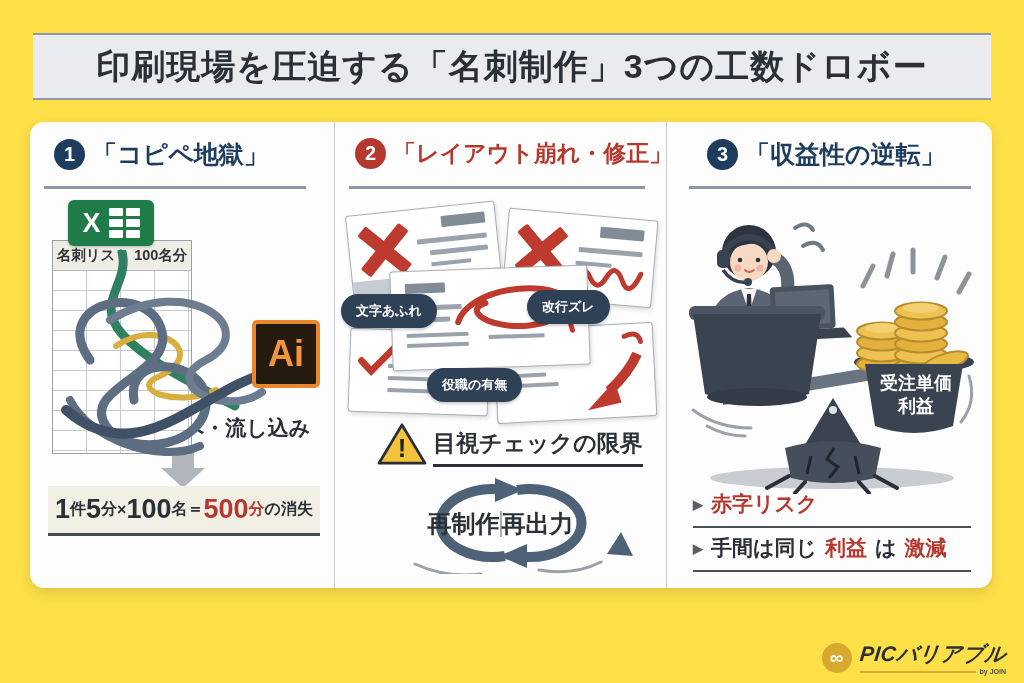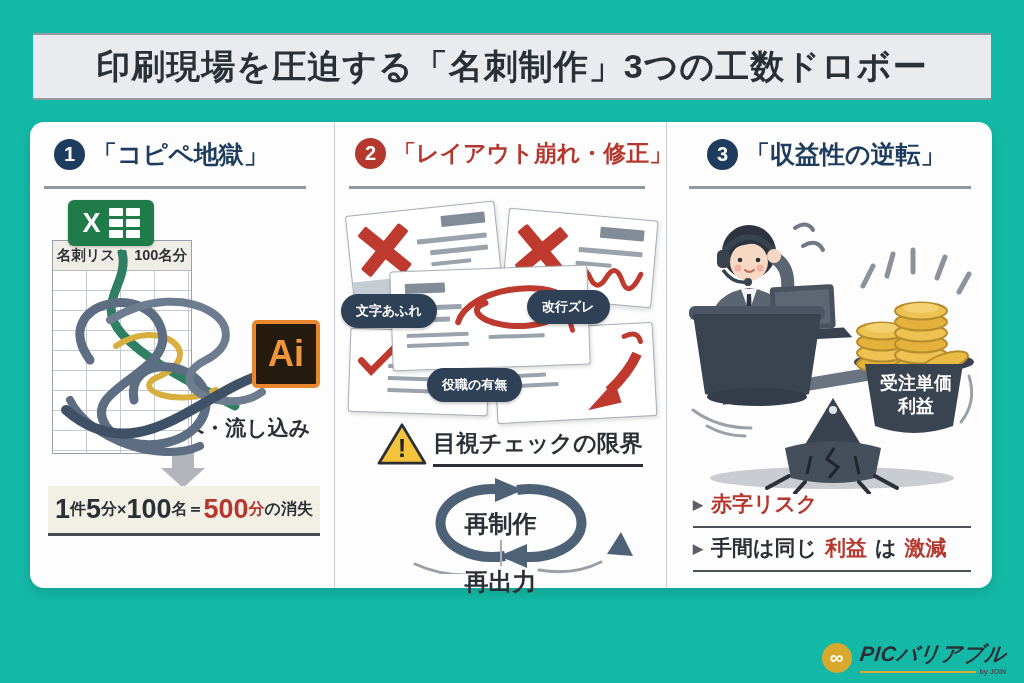--- a/index.html
+++ b/index.html
@@ -1,17 +1,17 @@
 <!DOCTYPE html>
 <html><head>
 <meta charset="utf-8">
 <style>
   * { margin:0; padding:0; box-sizing:border-box; }
   html,body { background:#b9bbbf; }
-  .canvas { position:relative; width:1024px; height:683px; background:#14b8a6;
+  .canvas { position:relative; width:1024px; height:683px; background:#fde047;
     overflow:hidden; font-family:"Liberation Sans", sans-serif; }
 
   
   .title-band { position:absolute; left:33px; right:33px; top:33px; height:67px;
     background:#e9ebef; border-top:2px solid #939aa4; border-bottom:2px solid #939aa4;
     display:flex; align-items:center; justify-content:center; }
   .title-band h1 { font-size:34px; font-weight:900; color:#2b3036; letter-spacing:1px; }
 
   
   .card { position:absolute; left:30px; top:122px; width:962px; height:466px;
@@ -81,21 +81,21 @@
     font-weight:800; padding:8px 15px; border-radius:20px; z-index:4; white-space:nowrap;
     box-shadow:0 2px 3px rgba(0,0,0,.2); }
   .pill.tail::after { content:""; position:absolute; right:22px; bottom:-10px;
     border:11px solid transparent; border-top-color:#2e4156; border-right-width:4px; }
   .warn-tri { position:absolute; left:42px; top:300px; }
   .warn-text { position:absolute; left:98px; top:306px; font-size:23px; font-weight:900;
     color:#2b3036; border-bottom:3px solid #2b3036; padding-bottom:5px; white-space:nowrap; }
   .cycle-svg { position:absolute; left:54px; top:350px; }
   .cycle-words { position:absolute; left:0; right:0; top:386px; display:flex;
     justify-content:center; align-items:center; font-size:24px;
-    font-weight:900; color:#2b3036; z-index:4;flex-direction:column; }
+    font-weight:900; color:#2b3036; z-index:4; }
   .cycle-div { width:2px; height:26px; background:#a8aeb4; }
 
   
   .scale-svg { position:absolute; left:0; top:72px; }
   .scale-label { position:absolute; color:#fff; font-weight:900; text-align:center; z-index:4; }
   .scale-label.left { left:30px; top:212px; width:116px; font-size:20px; line-height:26px; }
   .scale-label.right { left:206px; top:250px; width:86px; font-size:18px; line-height:23px; }
   .bullet { position:absolute; left:26px; width:278px; display:flex; align-items:baseline;
     gap:8px; padding-bottom:8px; border-bottom:2px solid #4c5158; font-size:21px;
     font-weight:900; white-space:nowrap; }

